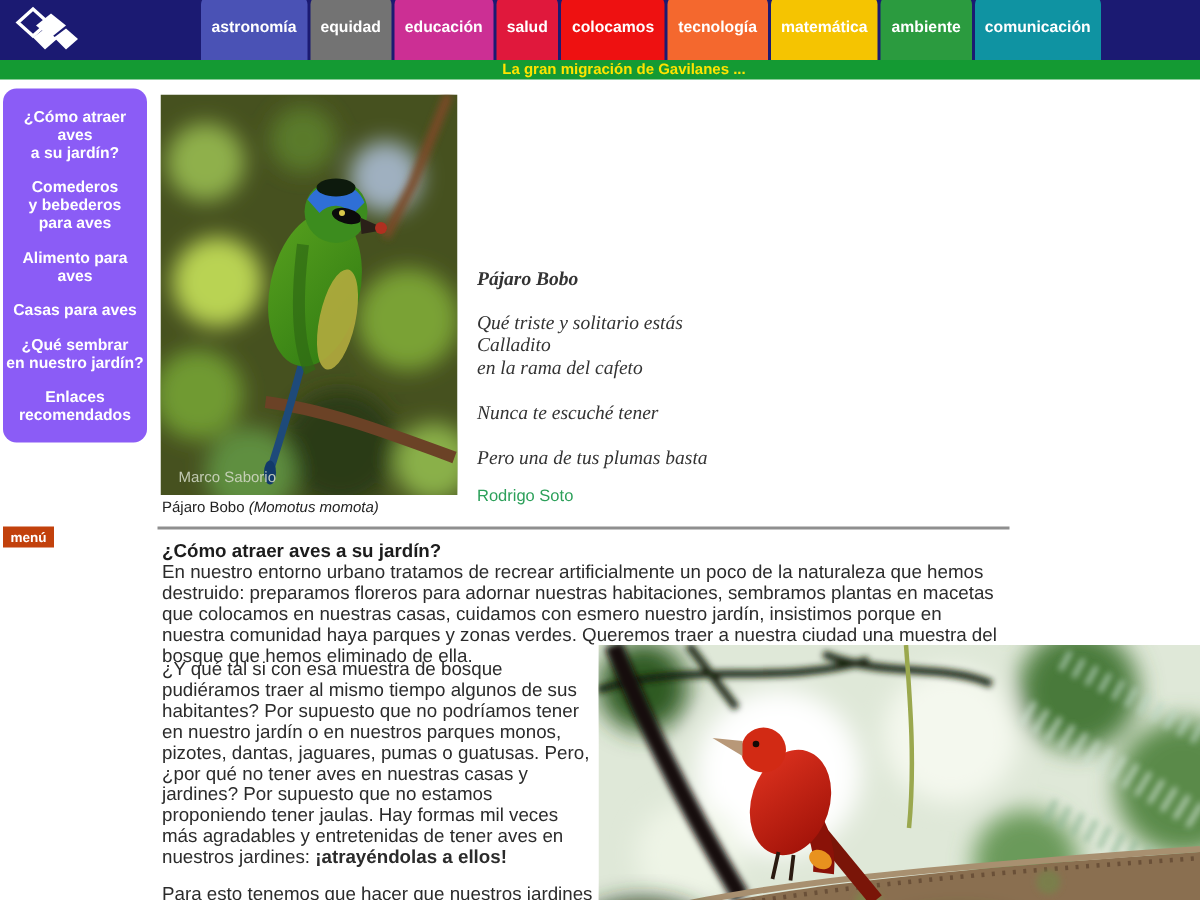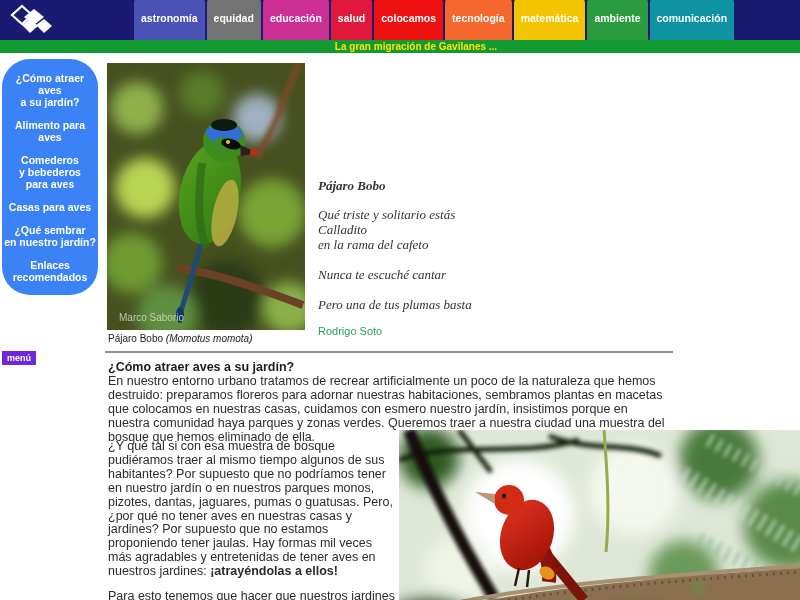--- a/index.html
+++ b/index.html
@@ -77,34 +77,34 @@
       <span class="tab" style="background-color: rgb(245, 196, 1);">matemática</span>
       <span class="tab" style="background-color: rgb(43, 155, 63);">ambiente</span>
       <span class="tab" style="background-color: rgb(15, 147, 162);">comunicación</span>
     </div>
   </div>
 
   <div class="ticker" style="background-color: rgb(20, 154, 51); color: rgb(255, 228, 0);">
     <span>La gran migración de Gavilanes ...</span>
   </div>
 
-  <div class="sidebar" style="background-color: #3b82f6; border-radius: 28px;">
+  <div class="sidebar" style="background-color: #8b5cf6;">
     <div class="side-item">¿Cómo atraer aves
 a su jardín?</div>
-    <div class="side-item">Alimento para aves</div>
     <div class="side-item">Comederos
 y bebederos
 para aves</div>
+    <div class="side-item">Alimento para aves</div>
     <div class="side-item">Casas para aves</div>
     <div class="side-item">¿Qué sembrar
 en nuestro jardín?</div>
     <div class="side-item">Enlaces
 recomendados</div>
   </div>
-  <div class="menu-btn" style="background-color: #6d28d9;">menú</div>
+  <div class="menu-btn" style="background-color: #c2410c;">menú</div>
 
   <div class="photo1">
     <svg width="198" height="267" viewBox="0 0 198 267">
       <defs>
         <filter id="b1" x="-40%" y="-40%" width="180%" height="180%">
             <feGaussianBlur stdDeviation="7"></feGaussianBlur>
           </filter>
         <filter id="b2" x="-40%" y="-40%" width="180%" height="180%">
             <feGaussianBlur stdDeviation="2.5"></feGaussianBlur>
           </filter>
@@ -145,21 +145,21 @@
   <div class="photo1-caption">
     <span>Pájaro Bobo </span><span class="italic">(Momotus momota)</span>
   </div>
 
   <div class="poem">
     <div class="poem-title">Pájaro Bobo</div>
     <div class="poem-body">Qué triste y solitario estás
 Calladito
 en la rama del cafeto
 
-Nunca te escuché cantar
+Nunca te escuché tener
 
 Pero una de tus plumas basta</div>
     <div class="poem-author">Rodrigo Soto</div>
   </div>
 
   <div class="rule"></div>
   <div class="article-head">¿Cómo atraer aves a su jardín?</div>
   <div class="para1">En nuestro entorno urbano tratamos de recrear artificialmente un poco de la naturaleza que hemos destruido: preparamos floreros para adornar nuestras habitaciones, sembramos plantas en macetas que colocamos en nuestras casas, cuidamos con esmero nuestro jardín, insistimos porque en nuestra comunidad haya parques y zonas verdes. Queremos traer a nuestra ciudad una muestra del bosque que hemos eliminado de ella.</div>
   <div class="narrow">
     <p><span>¿Y qué tal si con esa muestra de bosque pudiéramos traer al mismo tiempo algunos de sus habitantes? Por supuesto que no podríamos tener en nuestro jardín o en nuestros parques monos, pizotes, dantas, jaguares, pumas o guatusas. Pero, ¿por qué no tener aves en nuestras casas y jardines? Por supuesto que no estamos proponiendo tener jaulas. Hay formas mil veces más agradables y entretenidas de tener aves en nuestros jardines: </span><span class="b">¡atrayéndolas a ellos!</span></p>

